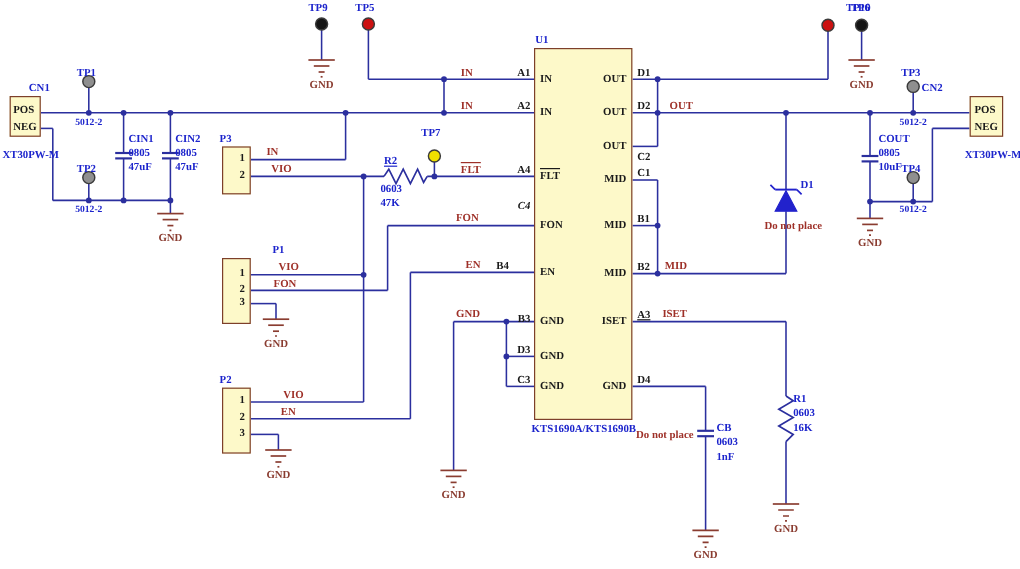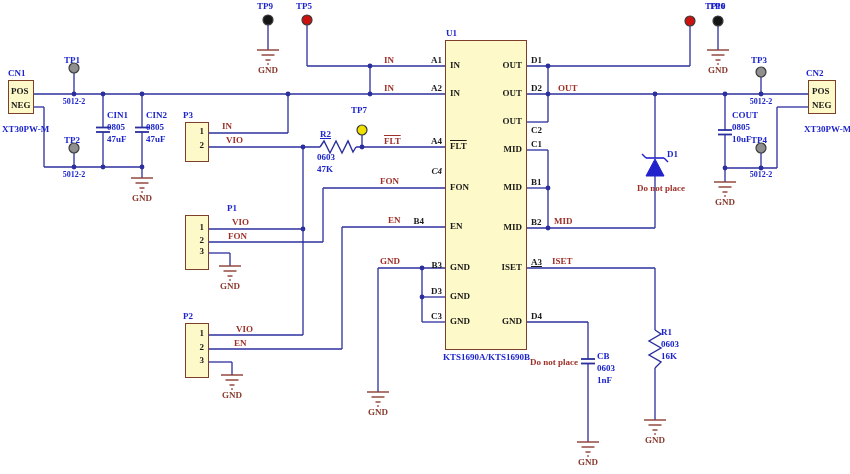--- a/index.html
+++ b/index.html
@@ -180,26 +180,26 @@
     </g>
   </svg>
 
   <div class="body-box" style="left:8px;top:80px;width:26px;height:34px;"></div>
   <div class="body-box" style="left:808px;top:80px;width:28px;height:34px;"></div>
   <div class="body-box" style="left:185px;top:122px;width:24px;height:40px;"></div>
   <div class="body-box" style="left:185px;top:215px;width:24px;height:55px;"></div>
   <div class="body-box" style="left:185px;top:323px;width:24px;height:55px;"></div>
   <div class="body-box" style="left:445px;top:40px;width:82px;height:310px;"></div>
 
-  <span class="t b" style="left:8px;top:68px;">CN1</span>
+  <span class="t b" style="left:24px;top:68px;">CN1</span>
   <span class="t k" style="left:11px;top:86px;">POS</span>
   <span class="t k" style="left:11px;top:100px;">NEG</span>
   <span class="t b" style="left:2px;top:124px;">XT30PW-M</span>
 
-  <span class="t b" style="left:806px;top:68px;">CN2</span>
+  <span class="t b" style="left:768px;top:68px;">CN2</span>
   <span class="t k" style="left:812px;top:86px;">POS</span>
   <span class="t k" style="left:812px;top:100px;">NEG</span>
   <span class="t b" style="left:804px;top:124px;">XT30PW-M</span>
 
   <span class="t b" style="left:64px;top:55px;">TP1</span>
   <span class="t b s8 c" style="left:74px;top:97px;">5012-2</span>
   <span class="t b" style="left:64px;top:135px;">TP2</span>
   <span class="t b s8 c" style="left:74px;top:170px;">5012-2</span>
   <span class="t b" style="left:751px;top:55px;">TP3</span>
   <span class="t b s8 c" style="left:761px;top:97px;">5012-2</span>

